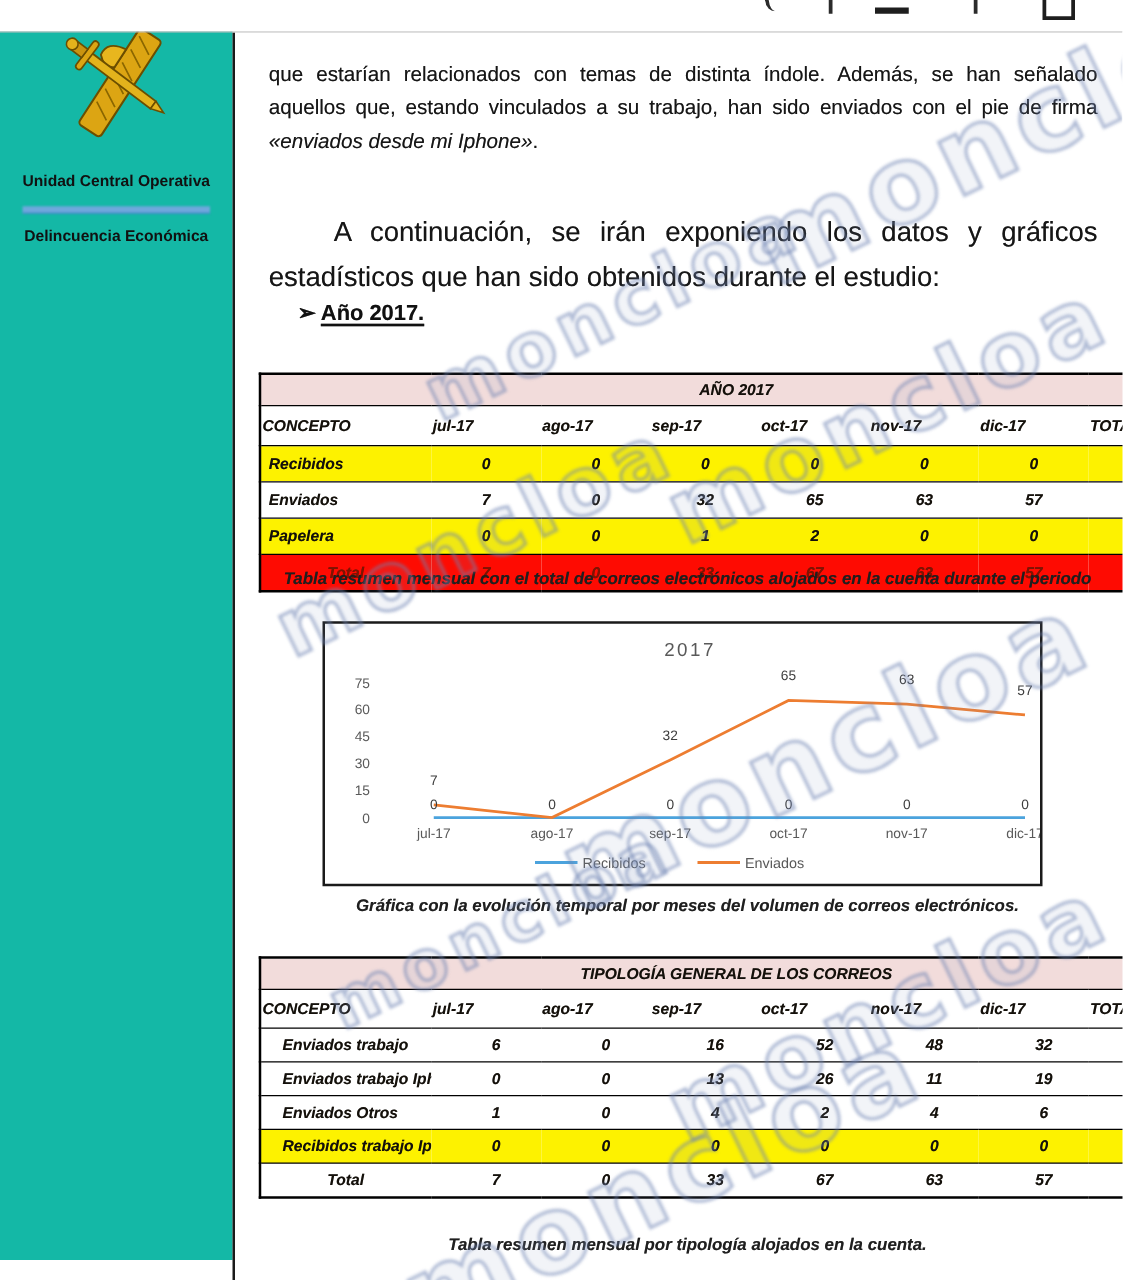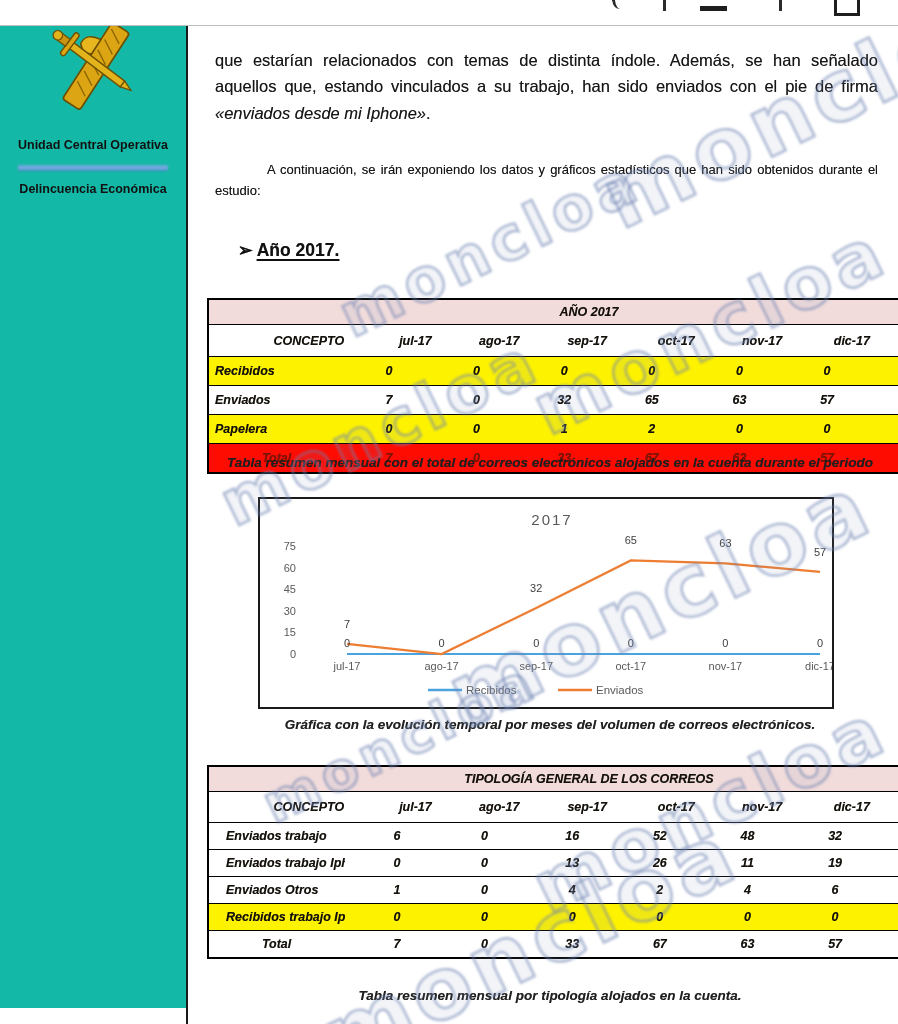--- a/index.html
+++ b/index.html
@@ -20,34 +20,34 @@
   .sidebar{position:absolute;top:10px;left:0;width:186px;height:998px;background:#14b8a6;z-index:3;}
   .emblem{position:absolute;left:44px;top:2px;width:104px;height:104px;}
   .org1{position:absolute;top:128px;left:6px;width:174px;text-align:center;font-weight:bold;font-size:12.5px;color:#111;}
   .sb-link{position:absolute;top:155px;left:18px;width:150px;height:5px;background:#6fa8dc;border-bottom:1px solid #3d85c6;filter:blur(1px);}
   .org2{position:absolute;top:172px;left:6px;width:174px;text-align:center;font-weight:bold;font-size:12.5px;color:#111;}
   .vrule{position:absolute;top:26px;left:186px;width:2px;height:998px;background:#1a1a1a;z-index:3;}
 
   
   .doc-text{color:#161616;text-shadow:0 0 0.5px rgba(20,20,20,0.55);}
   .p1{position:absolute;left:215px;top:30px;width:663px;font-size:16.5px;line-height:1.62;text-align:justify;}
-  .p2{position:absolute;left:215px;top:146px;width:663px;font-size:13px;line-height:1.62;text-align:justify;text-indent:52px;}
+  .p2{position:absolute;left:215px;top:146px;width:663px;font-size:22px;line-height:1.62;text-align:justify;text-indent:52px;}
   .quote-italic{font-style:italic;}
   .heading{position:absolute;left:238px;top:240px;font-size:17.5px;font-weight:bold;color:#111;}
   .heading .hd-txt{text-decoration:underline;text-underline-offset:3px;text-decoration-thickness:1.5px;margin-left:4px;}
 
   
   .tbl{position:absolute;left:207px;width:764px;border-collapse:collapse;table-layout:fixed;
        font-style:italic;font-weight:bold;font-size:12.5px;color:#14100a;border:2px solid #000;background:#fff;
        text-shadow:0 0 0.4px rgba(20,20,20,0.5);}
   .tbl td{border-bottom:1.6px solid #000;overflow:hidden;white-space:nowrap;}
   .tbl tr.t-title td{background:#f2dcdb;text-align:center;height:22px;}
   .tbl1 tr.t-head td{height:29px;}
   .tbl2 tr.t-head td{height:28px;}
-  .tbl tr.t-head td{text-align:right;}
+  .tbl tr.t-head td{text-align:left;}
   .tbl1 tr.data td{height:26px;}
   .tbl2 tr.data td{height:24px;padding-left:17px;}
   .tbl .c-label{text-align:left;padding-left:6px;}
   .tbl .c-label.center{text-align:center;padding-left:0;}
   .tbl .c-val{text-align:center;}
   .tbl tr.row-yellow td{background:#fdf200;}
   .tbl tr.row-red td{background:#fe0b02;color:#7e1402;}
   .tbl1{top:298px;}
   .tbl2{top:765px;}
 

